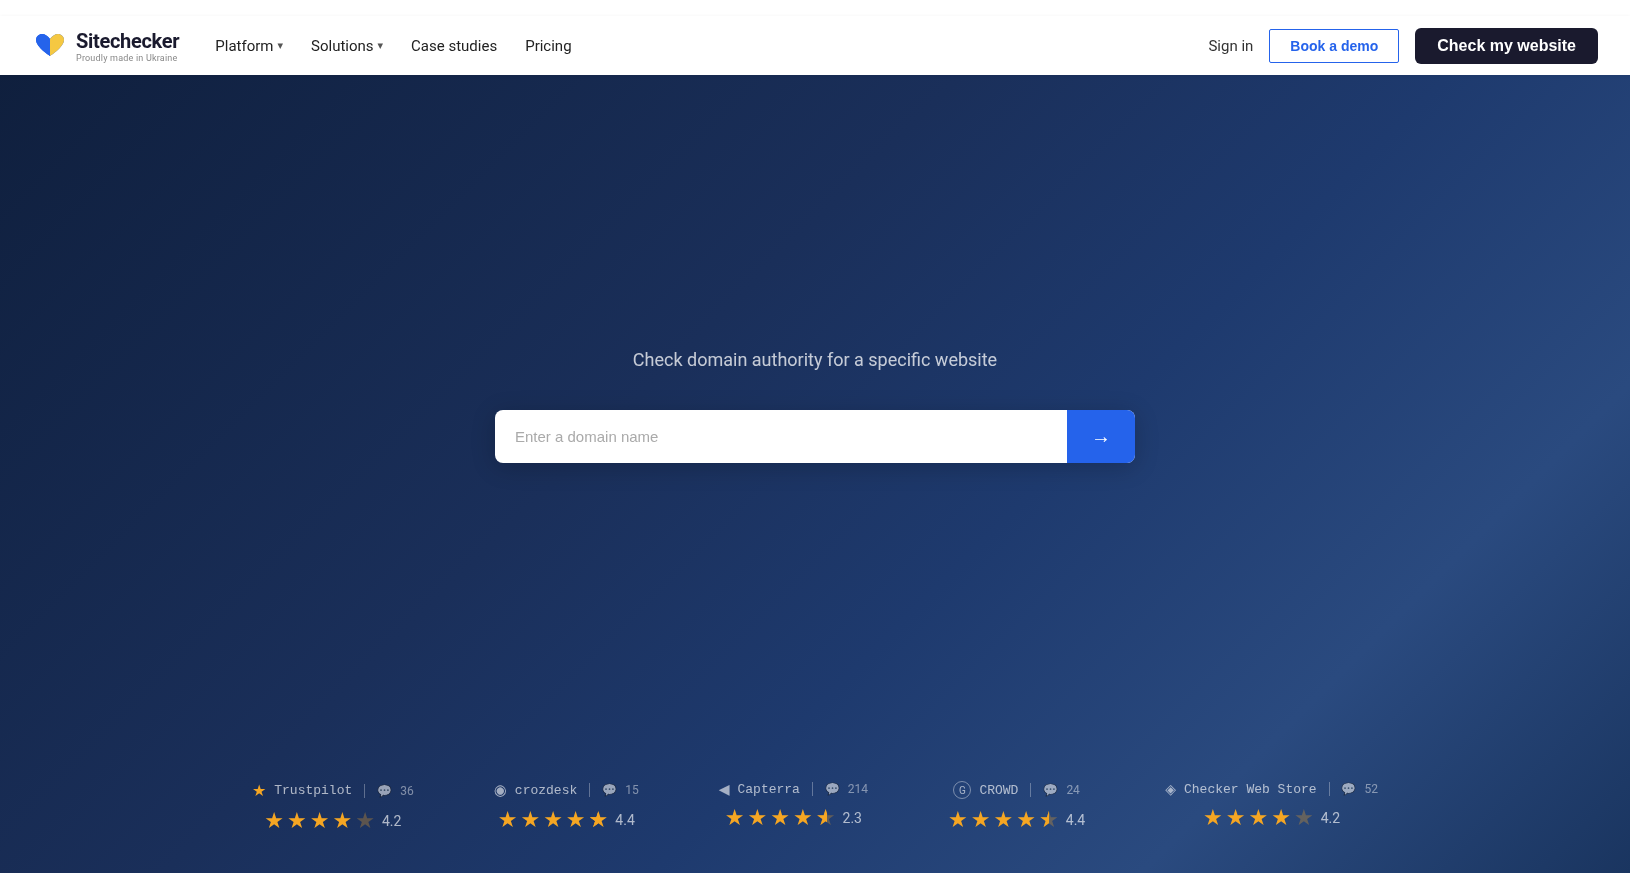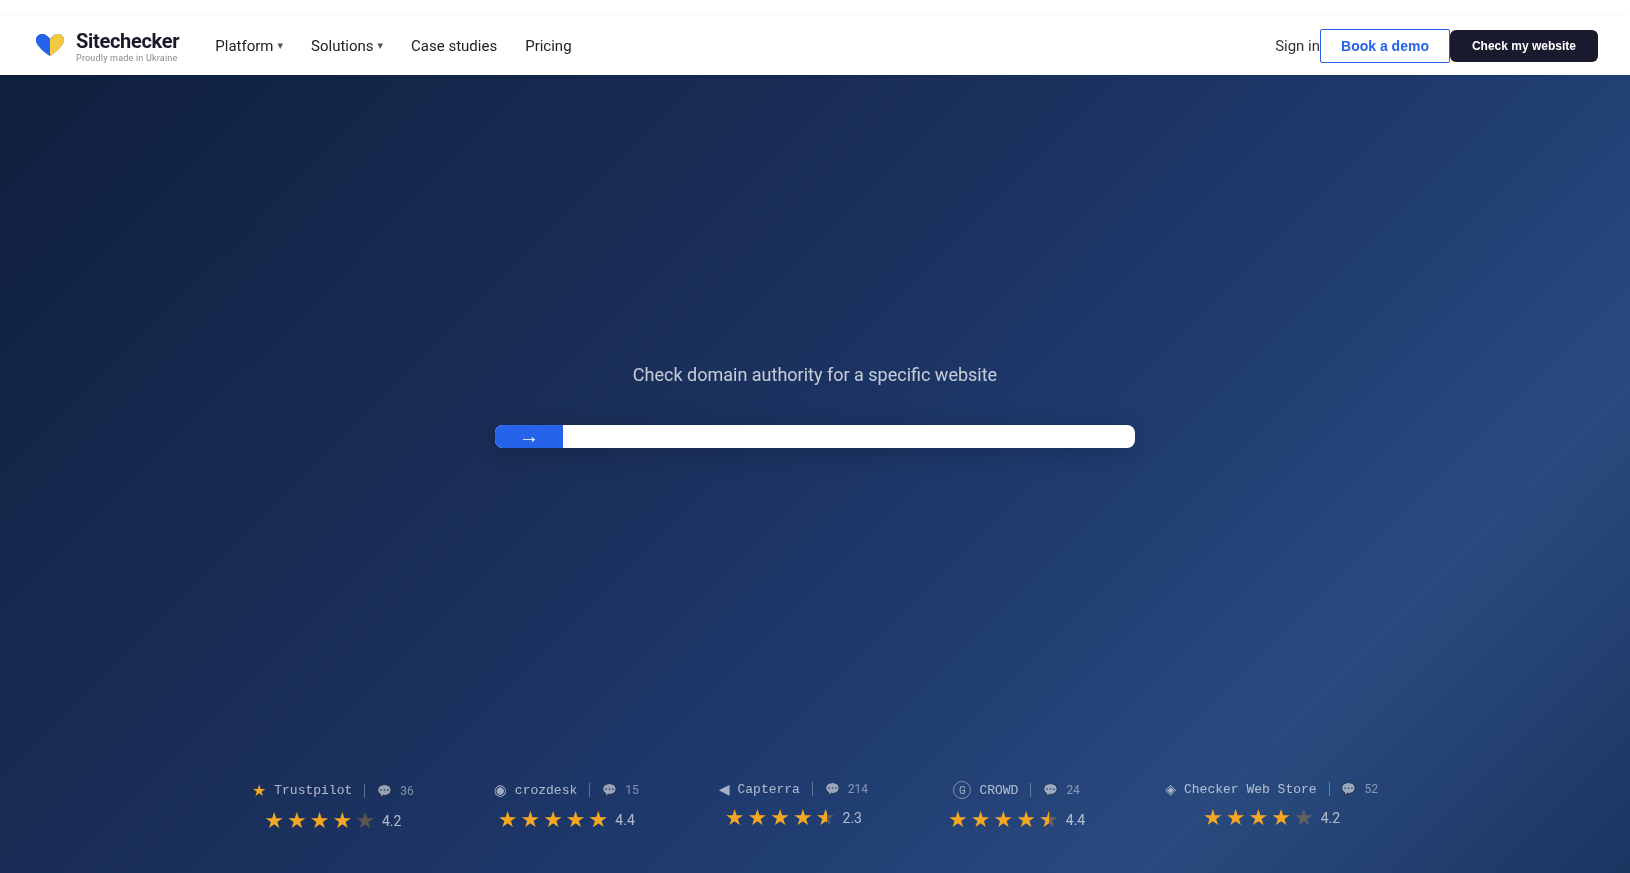--- a/index.html
+++ b/index.html
@@ -20,30 +20,30 @@
     .logo-icon { width: 36px; height: 28px; }
     .logo-text { display: flex; flex-direction: column; }
     .logo-name { font-size: 20px; font-weight: 700; color: #1a1a2e; letter-spacing: -0.3px; }
     .logo-tagline { font-size: 9px; color: #888; letter-spacing: 0.2px; }
     .nav-links { display: flex; align-items: center; gap: 28px; }
     .nav-link {
       font-size: 15px; color: #222; text-decoration: none; cursor: pointer;
       display: flex; align-items: center; gap: 4px; justify-content: center;
     }
     .chevron { font-size: 11px; color: #555; }
-    .navbar-right { display: flex; align-items: center; }
+    .navbar-right { display: flex; align-items: center; gap: 16px; }
     .signin-link { font-size: 15px; color: #333; cursor: pointer; text-decoration: none; }
     .book-demo-btn {
       padding: 8px 20px; border: 1.5px solid #2563eb; border-radius: 2px;
       background: transparent; color: #2563eb; font-size: 14px; font-weight: 600;
       cursor: pointer;
     }
     .check-website-btn {
       padding: 9px 22px; border: none; border-radius: 6px;
-      background: #1a1a2e; color: #fff; font-size: 12px; font-weight: 600;
+      background: #1a1a2e; color: #fff; font-size: 16px; font-weight: 600;
       cursor: pointer;
     }
 
     
     .hero {
       margin-top: 58px;
       min-height: 815px;
       background: linear-gradient(135deg, #0f1f3d 0%, #1a2f5a 40%, #1e3a6e 60%, #2a4a7f 80%, #1a3560 100%);
       display: flex; flex-direction: column; align-items: center; justify-content: center;
       padding-bottom: 120px;
@@ -138,20 +138,21 @@
     <a class="signin-link" href="#">Sign in</a>
     <button class="book-demo-btn">Book a demo</button>
     <button class="check-website-btn">Check my website</button>
   </div>
 </nav>
 
 <section class="hero">
   <p class="hero-subtitle">Check domain authority for a specific website</p>
 
   <div class="search-bar">
+    <input class="search-input" type="text" placeholder="Enter a domain name" style="">
     <button class="search-btn">
       <span class="arrow-icon">→</span>
     </button>
   </div>
 
   <div class="ratings-section">
 
     <div class="rating-item">
       <div class="rating-header">
         <span style="color:#f5a623; font-size:16px;">★</span>

